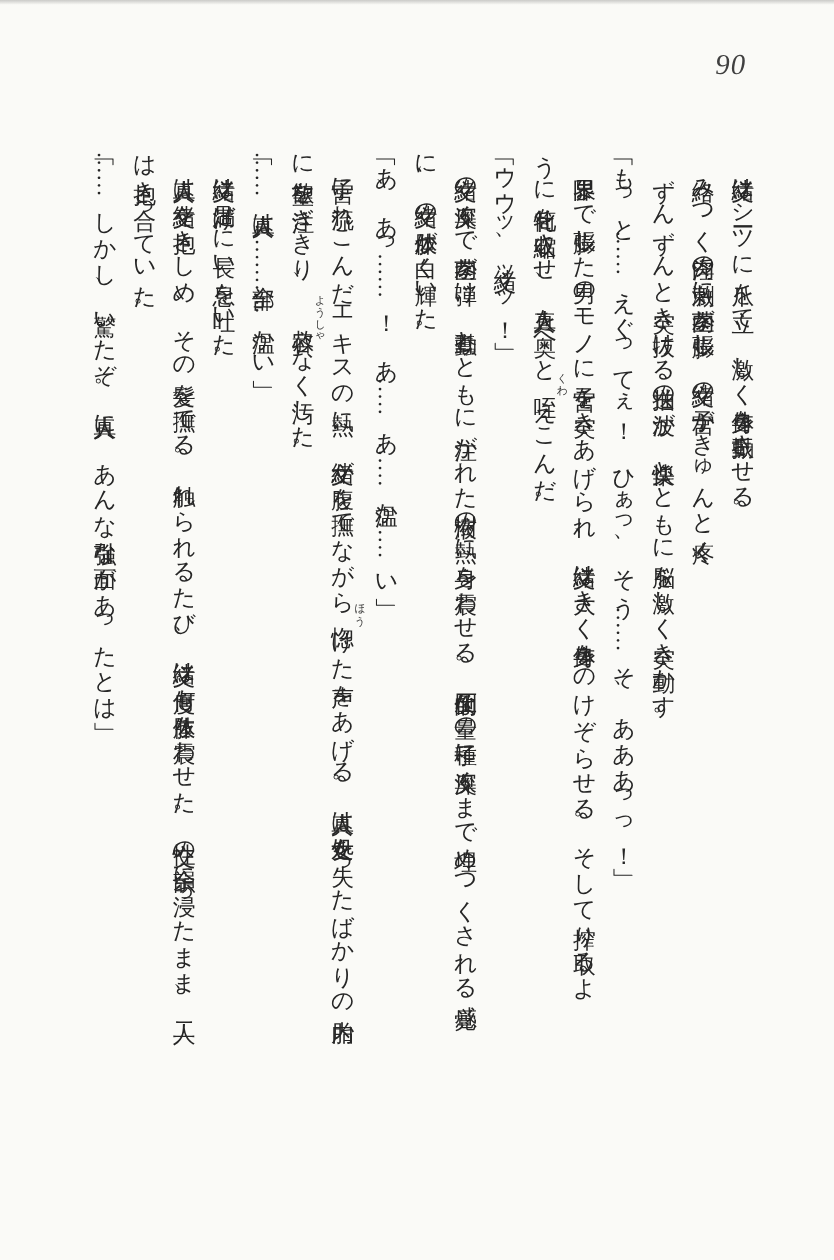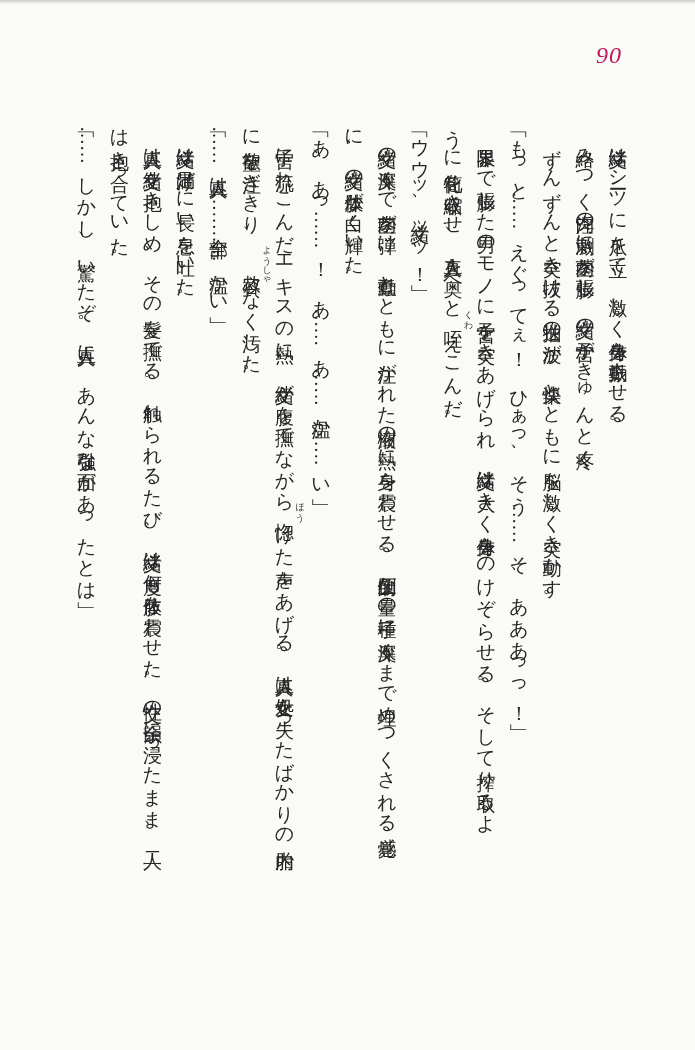--- a/index.html
+++ b/index.html
@@ -19,21 +19,21 @@
     background: linear-gradient(to bottom, rgba(60,60,60,0.25), rgba(60,60,60,0));
     pointer-events: none;
   }
   .page-number {
     position: absolute;
     top: 42px;
     left: 596px;
     font-style: italic;
     font-size: 24px;
     letter-spacing: 1px;
-    color: #be185d;
+    color: #404040;
   }
   .text-block {
     position: absolute;
     top: 116px;
     right: 60px;
     height: 726px;              
     writing-mode: vertical-rl;
     text-orientation: mixed;
     font-size: 19px;
     line-height: 33px;          

